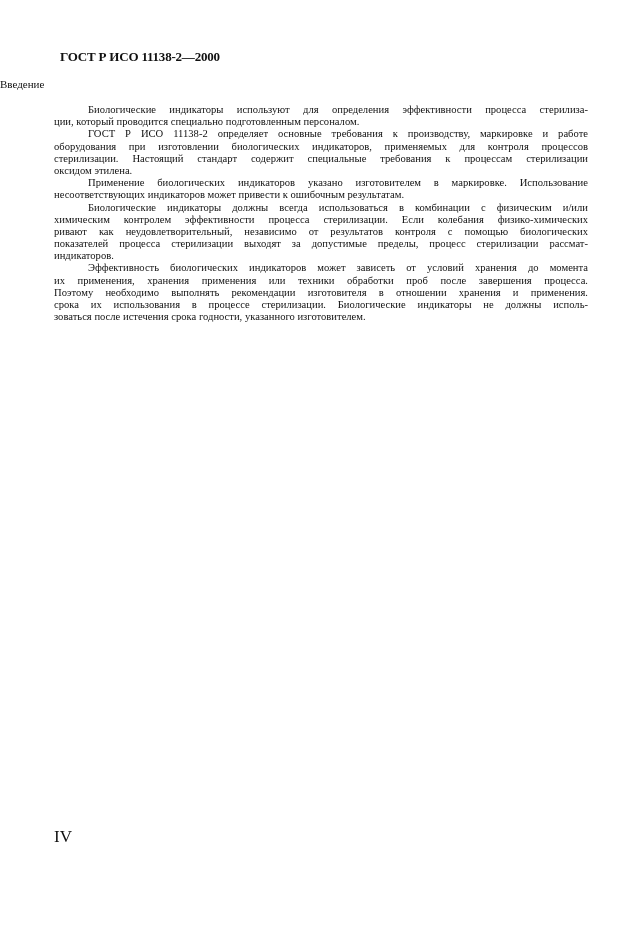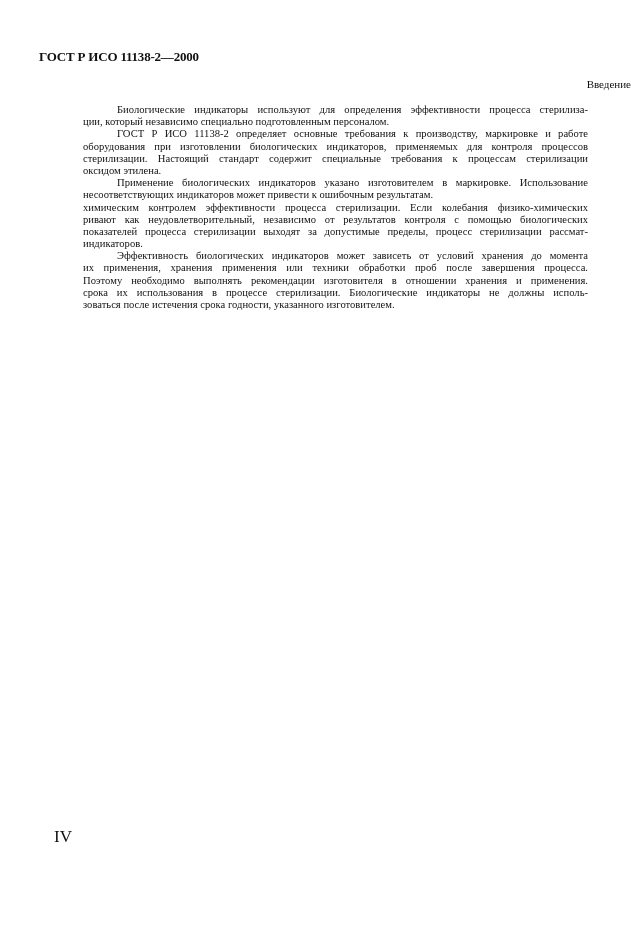--- a/index.html
+++ b/index.html
@@ -1,46 +1,47 @@
 <!DOCTYPE html>
 <html><head>
 <meta charset="utf-8">
 <style>
   html, body { margin: 0; padding: 0; background: #ffffff; }
   body { width: 631px; height: 925px; position: relative; overflow: hidden; font-family: "Liberation Serif", "DejaVu Serif", serif; color: #111; }
-  .header { position: absolute; left: 39px; top: 49px; font-weight: bold; font-size: 13px; letter-spacing: -0.2px; }
-  .title { position: absolute; left: 0; width: 631px; top: 78px; text-align: right; font-size: 11px; }
+  .header { position: absolute; left: 60px; top: 49px; font-weight: bold; font-size: 13px; letter-spacing: -0.2px; }
+  .title { position: absolute; left: 0; width: 631px; top: 78px; text-align: left; font-size: 11px; }
   .body { position: absolute; left: 54px; width: 534px; top: 104px; font-size: 10.6px; line-height: 12.2px; }
-  .line { display: block; white-space: nowrap; text-align: justify; text-align-last: justify; height: 12.2px; overflow: visible; margin-left: 29px; }
+  .line { display: block; white-space: nowrap; text-align: justify; text-align-last: justify; height: 12.2px; overflow: visible; }
   .line.indent { padding-left: 34px; }
   .line.last { text-align-last: left; }
   .folio { position: absolute; left: 54px; top: 827px; font-size: 17px; }
 </style>
 </head>
 <body>
 
 <div class="header">ГОСТ Р ИСО 11138-2—2000</div>
 <div class="title">Введение</div>
 
 <div class="body">
   <div>
     <span class="line indent">Биологические индикаторы используют для определения эффективности процесса стерилиза-</span>
-    <span class="line last">ции, который независимо специально подготовленным персоналом.</span>
+    <span class="line last">ции, который проводится специально подготовленным персоналом.</span>
   </div>
   <div>
     <span class="line indent">ГОСТ Р ИСО 11138-2 определяет основные требования к производству, маркировке и работе</span>
     <span class="line">оборудования при изготовлении биологических индикаторов, применяемых для контроля процессов</span>
     <span class="line">стерилизации. Настоящий стандарт содержит специальные требования к процессам стерилизации</span>
     <span class="line last">оксидом этилена.</span>
   </div>
   <div>
     <span class="line indent">Применение биологических индикаторов указано изготовителем в маркировке. Использование</span>
     <span class="line last">несоответствующих индикаторов может привести к ошибочным результатам.</span>
   </div>
   <div>
+    <span class="line indent">Биологические индикаторы должны всегда использоваться в комбинации с физическим и/или</span>
     <span class="line">химическим контролем эффективности процесса стерилизации. Если колебания физико-химических</span>
     <span class="line">ривают как неудовлетворительный, независимо от результатов контроля с помощью биологических</span>
     <span class="line">показателей процесса стерилизации выходят за допустимые пределы, процесс стерилизации рассмат-</span>
     <span class="line last">индикаторов.</span>
   </div>
   <div>
     <span class="line indent">Эффективность биологических индикаторов может зависеть от условий хранения до момента</span>
     <span class="line">их применения, хранения применения или техники обработки проб после завершения процесса.</span>
     <span class="line">Поэтому необходимо выполнять рекомендации изготовителя в отношении хранения и применения.</span>
     <span class="line">срока их использования в процессе стерилизации. Биологические индикаторы не должны исполь-</span>

